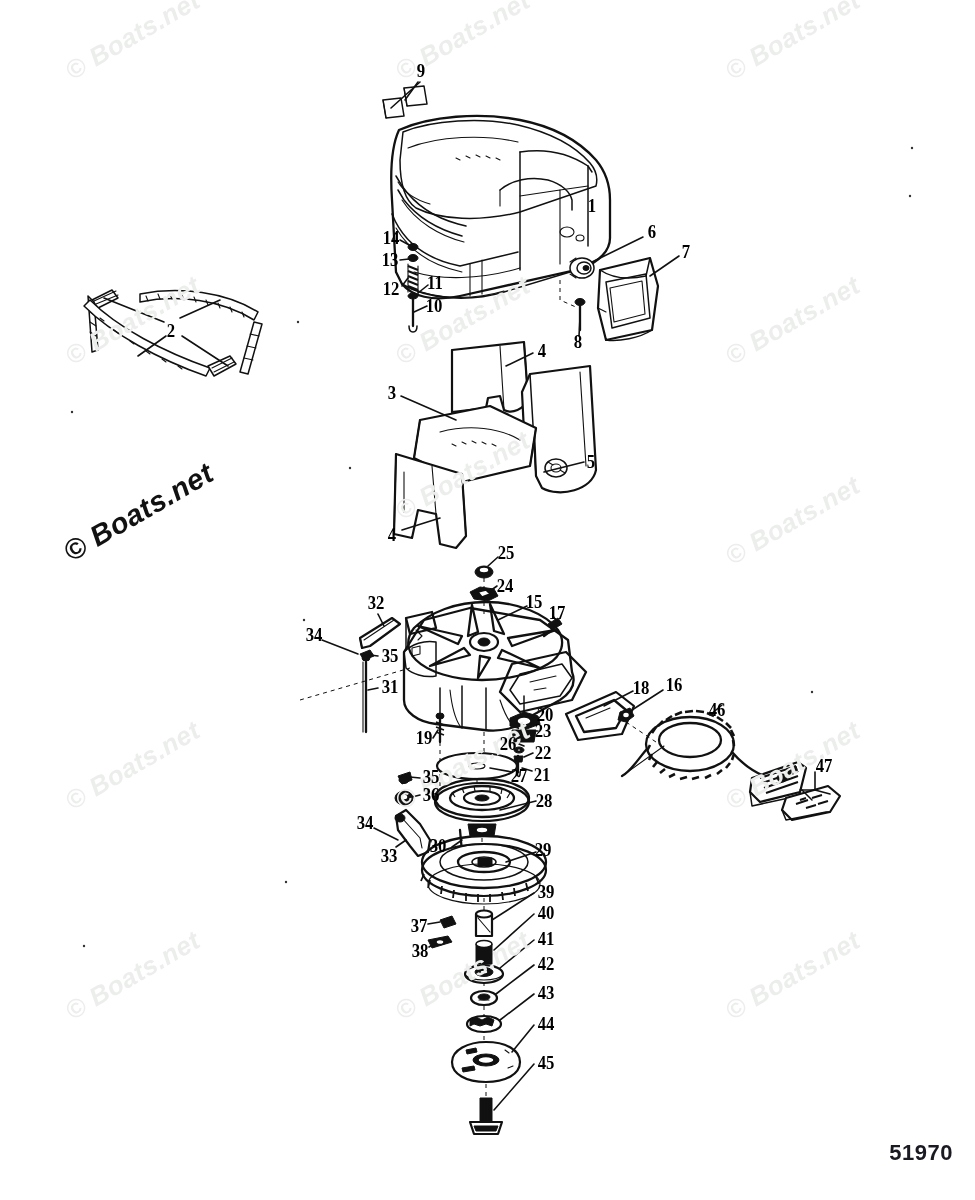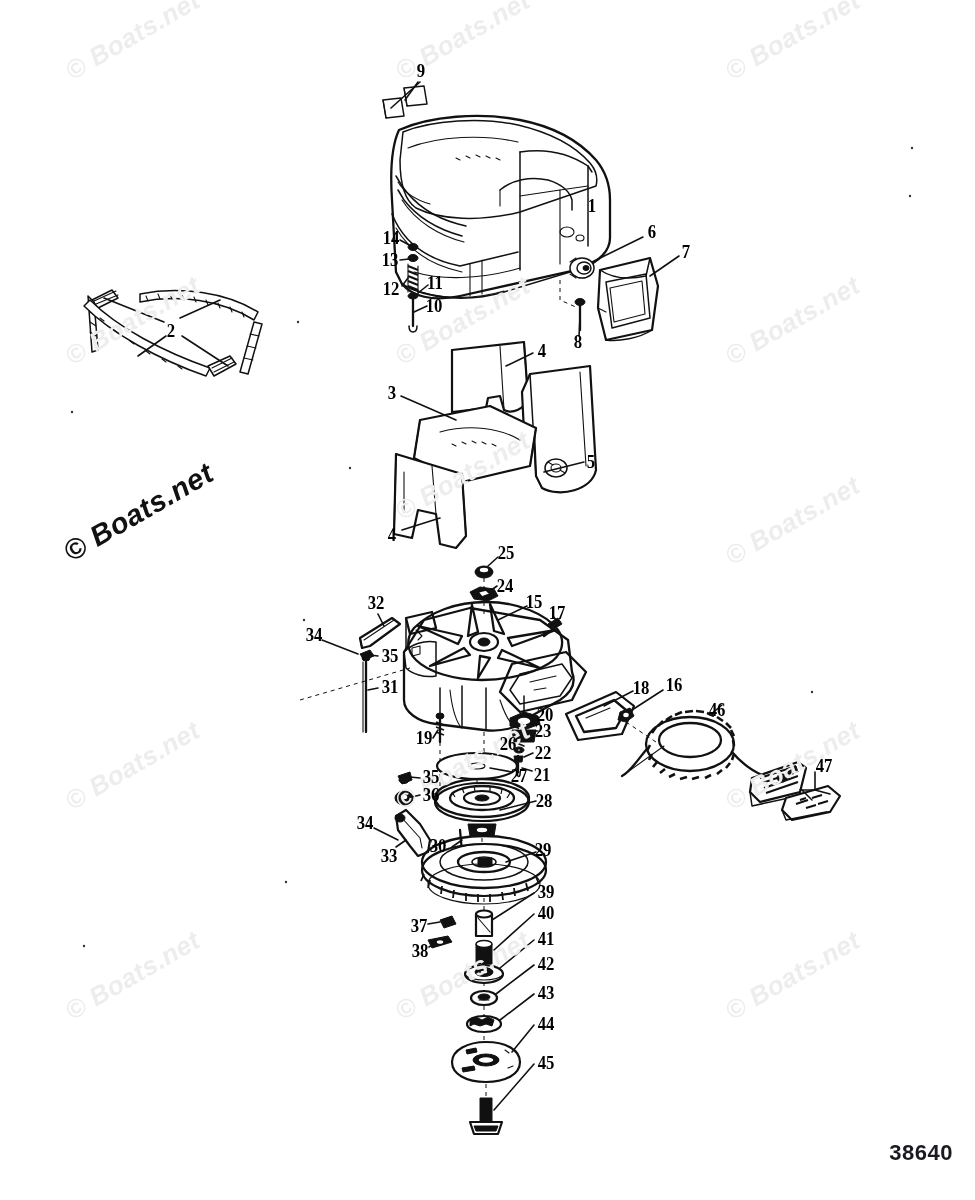--- a/index.html
+++ b/index.html
@@ -624,15 +624,15 @@
       <div class="callout" style="left: 419px; top: 925px;">37</div>
       <div class="callout" style="left: 546px; top: 912px;">40</div>
       <div class="callout" style="left: 420px; top: 950px;">38</div>
       <div class="callout" style="left: 546px; top: 938px;">41</div>
       <div class="callout" style="left: 546px; top: 963px;">42</div>
       <div class="callout" style="left: 546px; top: 992px;">43</div>
       <div class="callout" style="left: 546px; top: 1023px;">44</div>
       <div class="callout" style="left: 546px; top: 1062px;">45</div>
     </div>
 
-  <div id="diagram-number">38640</div>
+  <div id="diagram-number">51970</div>
 
 </div>
 
 </body></html>

